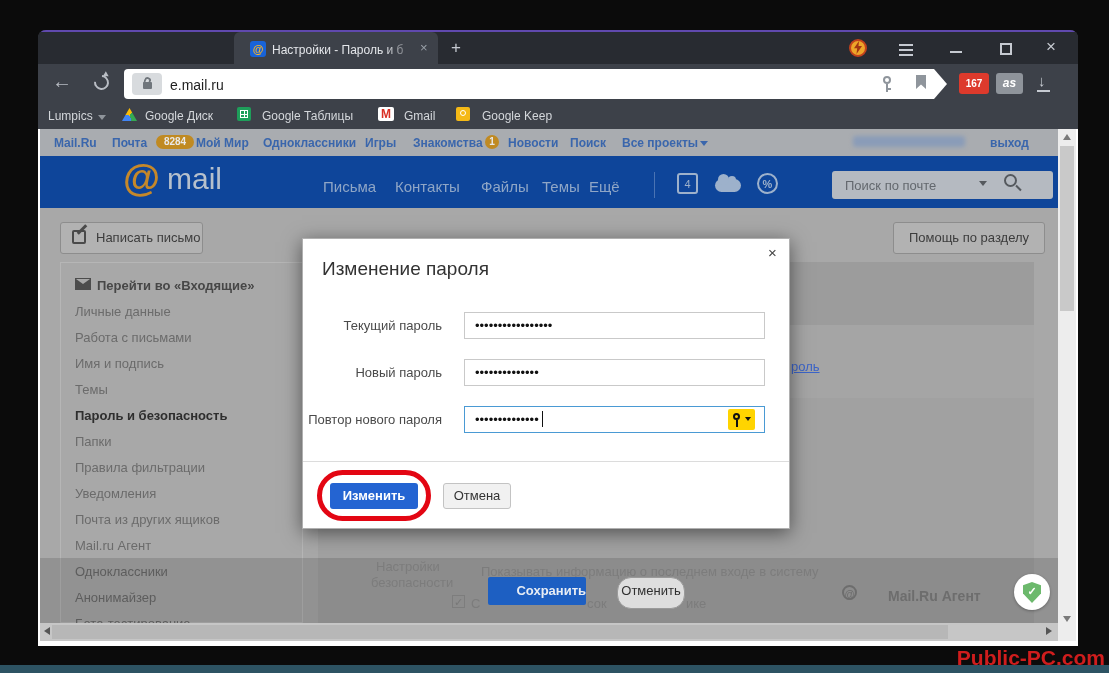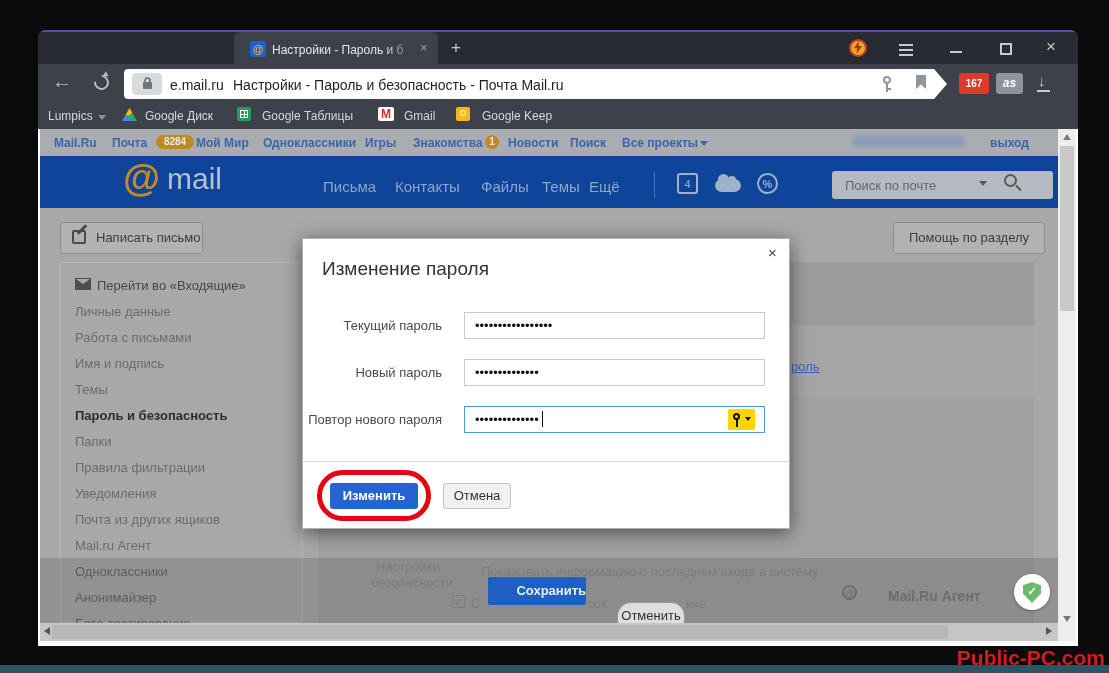--- a/index.html
+++ b/index.html
@@ -44,21 +44,20 @@
   <div class="abs" style="left:0;top:34px;width:1040px;height:38px;background:#3d4149"></div>
   <div class="abs" style="left:14px;top:40px;font-size:20px;color:#b9bdc4">←</div>
   <div class="abs" style="left:56px;top:45px;width:15px;height:15px;border:2px solid #b9bdc4;border-radius:50%;border-top-color:transparent;transform:rotate(-40deg)"></div>
   <div class="abs tri" style="left:66px;top:42px;border-top:3px solid transparent;border-bottom:3px solid transparent;border-left:5px solid #b9bdc4;transform:rotate(30deg)"></div>
   <div class="abs" style="left:86px;top:39px;width:810px;height:30px;background:#fff;border-radius:4px 0 0 4px"></div>
   <div class="abs tri" style="left:896px;top:39px;border-top:15px solid transparent;border-bottom:15px solid transparent;border-left:13px solid #fff"></div>
   <div class="abs" style="left:94px;top:43px;width:30px;height:22px;background:#d8dbde;border-radius:4px"></div>
   <div class="abs" style="left:105px;top:52px;width:9px;height:7px;background:#70767c;border-radius:1px"></div>
   <div class="abs" style="left:106px;top:47px;width:7px;height:7px;border:2px solid #70767c;border-bottom:none;border-radius:4px 4px 0 0;transform:rotate(18deg)"></div>
   <div class="abs" style="left:132px;top:47px;font-size:14px;color:#1f1f1f">e.mail.ru</div>
-  <div class="abs" style="left:195px;top:47px;font-size:14px;color:#1f1f1f">Настройки - Пароль и безопасность - Почта Mail.ru</div>
   <div class="abs" style="left:845px;top:46px;width:8px;height:8px;border:2px solid #8f959c;border-radius:50%"></div>
   <div class="abs" style="left:848px;top:54px;width:2px;height:8px;background:#8f959c"></div>
   <div class="abs" style="left:848px;top:58px;width:5px;height:2px;background:#8f959c"></div>
   <div class="abs" style="left:878px;top:45px;width:10px;height:14px;background:#8f959c;clip-path:polygon(0 0,100% 0,100% 100%,50% 68%,0 100%)"></div>
   <div class="abs" style="left:921px;top:43px;width:30px;height:21px;background:#dd3a2c;border-radius:3px;color:#fff;font-size:10px;font-weight:bold;text-align:center;line-height:21px">167</div>
   <div class="abs" style="left:958px;top:43px;width:27px;height:21px;background:#8f949b;border-radius:3px;color:#fff;font-size:12px;font-weight:bold;font-style:italic;text-align:center;line-height:21px">as</div>
   <div class="abs" style="left:1000px;top:42px;font-size:15px;color:#c6cad1">↓</div>
   <div class="abs" style="left:999px;top:60px;width:13px;height:2px;background:#c6cad1"></div>
 
   <div class="abs" style="left:0;top:72px;width:1040px;height:27px;background:#3d4149"></div>
@@ -118,21 +117,21 @@
   <div class="abs dim-btn" style="left:22px;top:192px;width:143px;height:32px"></div>
   <div class="abs" style="left:34px;top:200px;width:14px;height:14px;border:2px solid #4a4a4a;border-radius:2px"></div>
   <div class="abs" style="left:38px;top:198px;width:12px;height:3px;background:#4a4a4a;transform:rotate(-45deg)"></div>
   <div class="abs" style="left:58px;top:200px;font-size:13px;color:#3c3c3c">Написать письмо</div>
 
   <div class="abs dim-btn" style="left:855px;top:192px;width:152px;height:32px;text-align:center;line-height:30px">Помощь по разделу</div>
 
   <div class="abs" style="left:22px;top:232px;width:243px;height:361px;border:1px solid #b6b6b6"></div>
   <div class="abs" style="left:37px;top:248px;width:16px;height:12px;background:#4c4c4c"></div>
   <div class="abs tri" style="left:38px;top:249px;border-left:7px solid transparent;border-right:7px solid transparent;border-top:5px solid #a8a8a8"></div>
-  <div class="abs sb-item" style="left:59px;top:248px;font-weight:normal;color:#474747">Перейти во «Входящие»</div>
+  <div class="abs sb-item" style="left:59px;top:248px;font-weight:bold;color:#474747">Перейти во «Входящие»</div>
   <div class="abs sb-item" style="left:37px;top:274px">Личные данные</div>
   <div class="abs sb-item" style="left:37px;top:300px">Работа с письмами</div>
   <div class="abs sb-item" style="left:37px;top:326px">Имя и подпись</div>
   <div class="abs sb-item" style="left:37px;top:352px">Темы</div>
   <div class="abs sb-item" style="left:37px;top:378px;font-weight:bold;color:#2e2e2e">Пароль и безопасность</div>
   <div class="abs sb-item" style="left:37px;top:404px">Папки</div>
   <div class="abs sb-item" style="left:37px;top:430px">Правила фильтрации</div>
   <div class="abs sb-item" style="left:37px;top:456px">Уведомления</div>
   <div class="abs sb-item" style="left:37px;top:482px">Почта из других ящиков</div>
   <div class="abs sb-item" style="left:37px;top:508px">Mail.ru Агент</div>
@@ -151,21 +150,21 @@
   <div class="abs" style="left:414px;top:565px;width:13px;height:13px;border:1px solid #909090;color:#8a8a8a;font-size:11px;text-align:center;line-height:13px">✓</div>
   <div class="abs frag" style="left:433px;top:566px">С</div>
   <div class="abs frag" style="left:549px;top:566px">сок</div>
   <div class="abs frag" style="left:648px;top:566px">ике</div>
   <div class="abs" style="left:804px;top:555px;width:15px;height:15px;border:2px solid #7e7e7e;border-radius:50%;color:#7e7e7e;font-size:10px;text-align:center;line-height:15px">@</div>
   <div class="abs" style="left:850px;top:558px;font-size:14px;font-weight:bold;color:#7e7e7e">Mail.Ru Агент</div>
 
   <div class="abs" style="left:2px;top:528px;width:1018px;height:65px;background:rgba(0,0,0,0.13)"></div>
 
   <div class="abs" style="left:450px;top:547px;width:98px;height:28px;background:#1d5fc2;border-radius:2px;color:#e8edf4;font-size:13px;font-weight:bold;text-align:right;line-height:28px">Сохранить</div>
-  <div class="abs" style="left:579px;top:572px;width:68px;height:32px;background:#dedede;border:1px solid #9a9a9a;border-radius:14px;color:#303030;font-size:13px;text-align:center;line-height:26px">Отменить</div>
+  <div class="abs" style="left:579px;top:547px;width:68px;height:32px;background:#dedede;border:1px solid #9a9a9a;border-radius:14px;color:#303030;font-size:13px;text-align:center;line-height:26px">Отменить</div>
   <div class="abs" style="left:976px;top:544px;width:36px;height:36px;background:#fff;border-radius:50%;box-shadow:0 1px 3px rgba(0,0,0,0.3)"></div>
   <div class="abs" style="left:985px;top:552px;width:18px;height:21px;background:#6cb96c;clip-path:polygon(50% 0,100% 15%,100% 55%,50% 100%,0 55%,0 15%);color:#fff;font-size:11px;font-weight:bold;text-align:center;line-height:19px">✓</div>
 
   <div class="abs" style="left:1020px;top:99px;width:18px;height:512px;background:#ededed"></div>
   <div class="abs tri" style="left:1025px;top:104px;border-left:4px solid transparent;border-right:4px solid transparent;border-bottom:6px solid #7a7a7a"></div>
   <div class="abs" style="left:1022px;top:116px;width:14px;height:165px;background:#c9c9c9"></div>
   <div class="abs tri" style="left:1025px;top:586px;border-left:4px solid transparent;border-right:4px solid transparent;border-top:6px solid #7a7a7a"></div>
 
   <div class="abs" style="left:2px;top:593px;width:1018px;height:18px;background:#c6c6c6"></div>
   <div class="abs tri" style="left:6px;top:597px;border-top:4px solid transparent;border-bottom:4px solid transparent;border-right:6px solid #555"></div>

